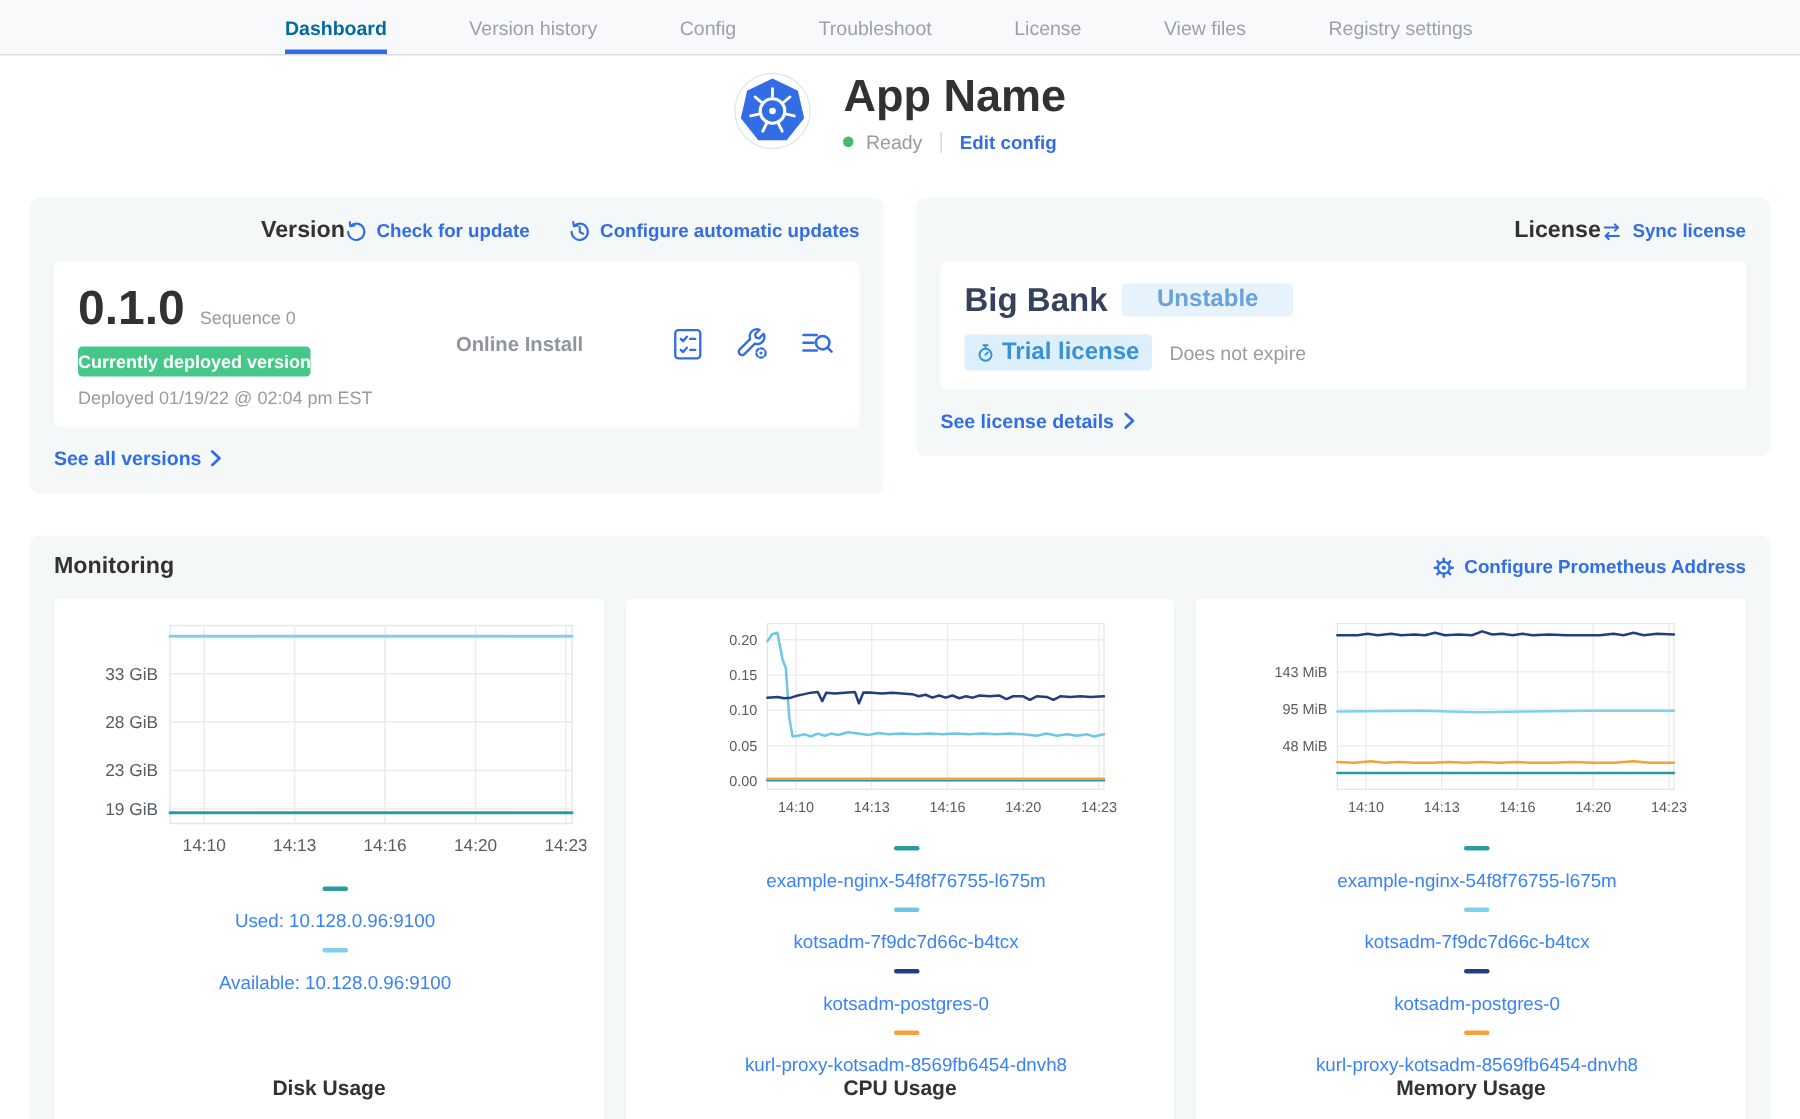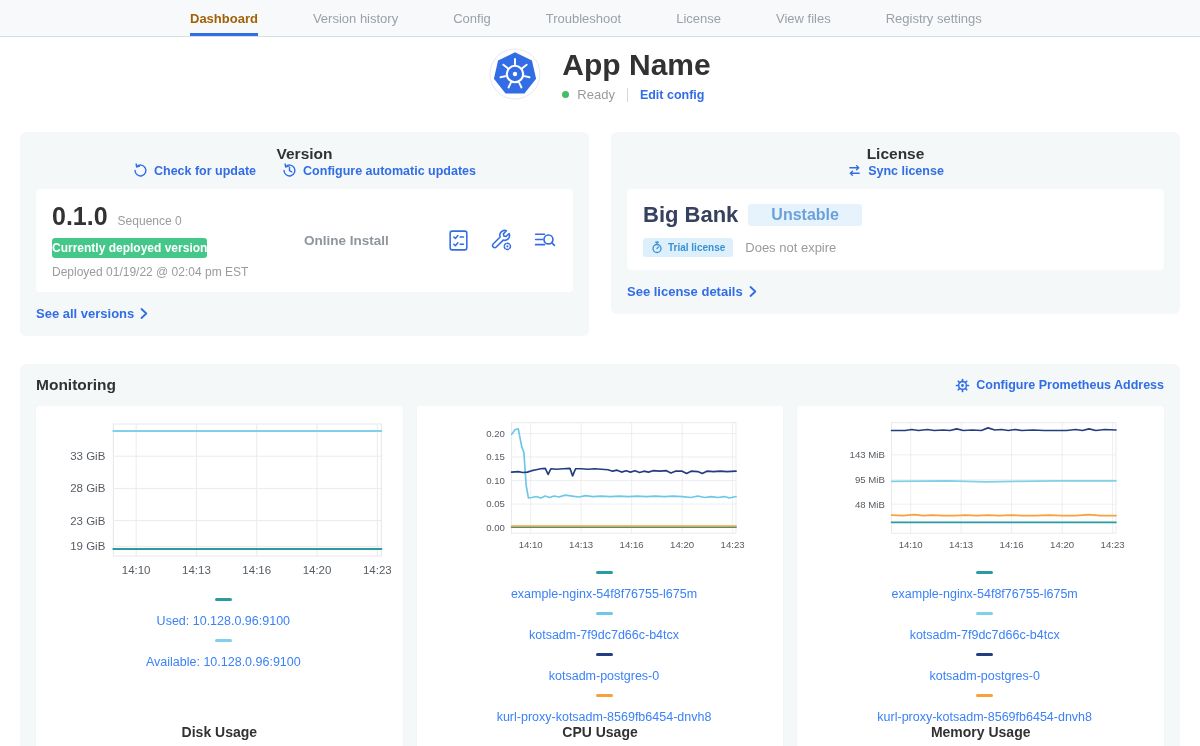--- a/index.html
+++ b/index.html
@@ -8,21 +8,21 @@
     font-family:"Liberation Sans","DejaVu Sans",sans-serif;color:#323232;
     -webkit-font-smoothing:antialiased;
   }
   :root{--link:#326de6;--badge-green:#44c788;--status-green:#44bb66;}
 
   
   nav{height:36px;background:#f8f9fa;border-bottom:1px solid #d8dde2;}
   #nav-tabs{list-style:none;margin:0;padding:0 0 0 190px;display:flex;gap:55px;height:100%;}
   .tab{display:flex;align-items:center;font-size:13px;color:#9aa1a9;border-bottom:3px solid transparent;
        box-sizing:border-box;padding-top:3px;cursor:pointer;white-space:nowrap;}
-  .tab.active{color:#a16207;font-weight:bold;border-bottom-color:var(--link);}
+  .tab.active{color:#0369a1;font-weight:bold;border-bottom-color:var(--link);}
 
   main{padding:0 20px;}
 
   
   .app-header{display:flex;gap:21px;margin-top:11px;align-items:flex-start;justify-content:center;}
   .logo-wrap{width:52px;height:52px;flex:none;}
   .app-title{font-size:30px;font-weight:bold;color:#323232;line-height:1.1;margin:0;}
   .status-row{display:flex;align-items:center;gap:8px;margin-top:6px;font-size:13px;}
   .status-dot{width:7px;height:7px;border-radius:50%;background:var(--status-green);}
   .status-text{color:#9b9b9b;}
@@ -30,45 +30,45 @@
 
   a.link{color:var(--link);font-size:12.5px;font-weight:600;display:inline-flex;align-items:center;gap:6px;
          text-decoration:none;cursor:pointer;white-space:nowrap;}
   a.link.lg{font-size:13px;}
   .icn{display:inline-flex;align-items:center;}
 
   
   .cards-row{display:flex;gap:22px;margin-top:30px;align-items:flex-start;}
   .panel{background:#f4f8f9;border-radius:6px;padding:13px 16px 14px;}
   .cards-row .panel{flex:1;}
-  .panel-header{display:flex;justify-content:space-between;align-items:center;margin-bottom:11px;flex-direction:column;}
+  .panel-header{display:flex;justify-content:flex-end;align-items:center;margin-bottom:11px;}
   h2{font-size:15.5px;margin:0;color:#323232;}
   .header-links{display:flex;gap:26px;}
   .white-box{background:#fff;border-radius:4px;padding:13px 16px;}
 
   
   .version-box{display:flex;align-items:center;}
   .v-left{min-width:218px;}
   .v-line{display:flex;align-items:baseline;gap:10px;}
-  .v-num{font-size:25px;font-weight:bold;color:#323232;text-align:right;}
+  .v-num{font-size:32px;font-weight:bold;color:#323232;text-align:right;}
   .v-seq{font-size:12px;color:#9b9b9b;}
   .deployed-badge{display:inline-block;margin-top:7px;background:var(--badge-green);color:#fff;
                   font-size:12px;font-weight:600;padding:3px 0;border-radius:3px;}
   .deployed-at{margin-top:7px;font-size:12px;color:#9b9b9b;}
   .v-mid{flex:1;padding-left:34px;font-size:13.5px;font-weight:600;color:#8e959c;}
   .v-icons{display:flex;gap:18px;color:var(--link);align-items:center;}
   .v-icons .icon-btn{cursor:pointer;display:inline-flex;}
   .see-link{margin-top:12px;}
 
   
   .lic-name-row{display:flex;align-items:center;gap:10px;}
   .lic-name{font-size:22px;font-weight:bold;color:#36415e;}
   .chan-badge{background:#e7f3fc;color:#6ba1d9;font-size:16px;font-weight:600;padding:2px 23px;border-radius:3px;}
   .lic-row2{margin-top:10px;display:flex;align-items:center;gap:12px;}
-  .trial-badge{background:#ddeffa;color:#3791d4;font-size:10px;font-weight:700;padding:3px 8px;border-radius:3px;
+  .trial-badge{background:#ddeffa;color:#3791d4;font-size:16px;font-weight:700;padding:3px 8px;border-radius:3px;
                display:inline-flex;align-items:center;gap:5px;}
   .expiry{font-size:13px;color:#9b9b9b;}
 
   
   .monitoring{margin-top:28px;padding:12px 16px 14px;}
   .mon-header{display:flex;justify-content:space-between;align-items:center;}
   .charts-row{display:flex;gap:14px;margin-top:12px;}
   .chart-card{flex:1;background:#fff;border-radius:4px;height:340px;padding:10px 12px 0;
               display:flex;flex-direction:column;box-shadow:0 1px 2px rgba(0,0,0,.05);min-width:0;}
   svg.chart{width:100%;height:166px;display:block;}

